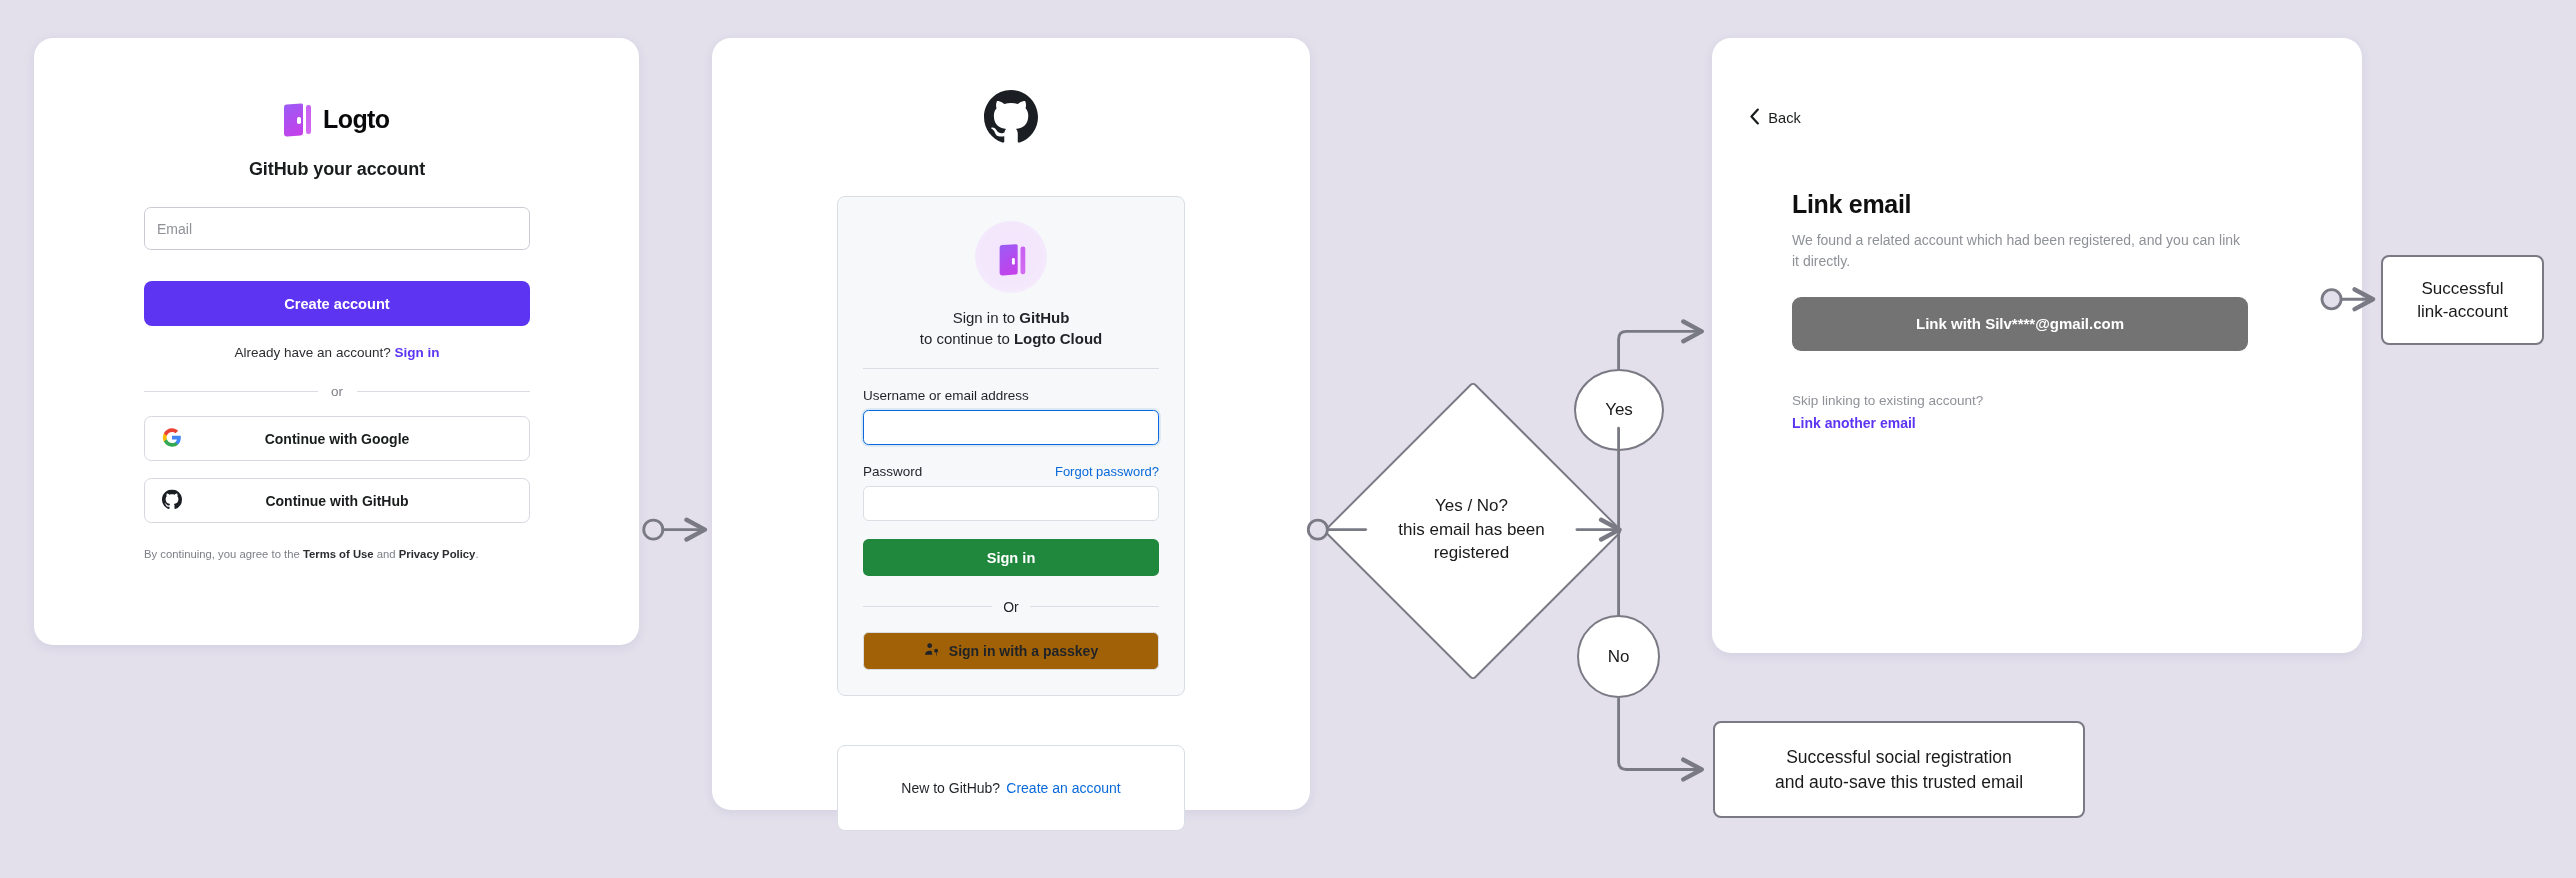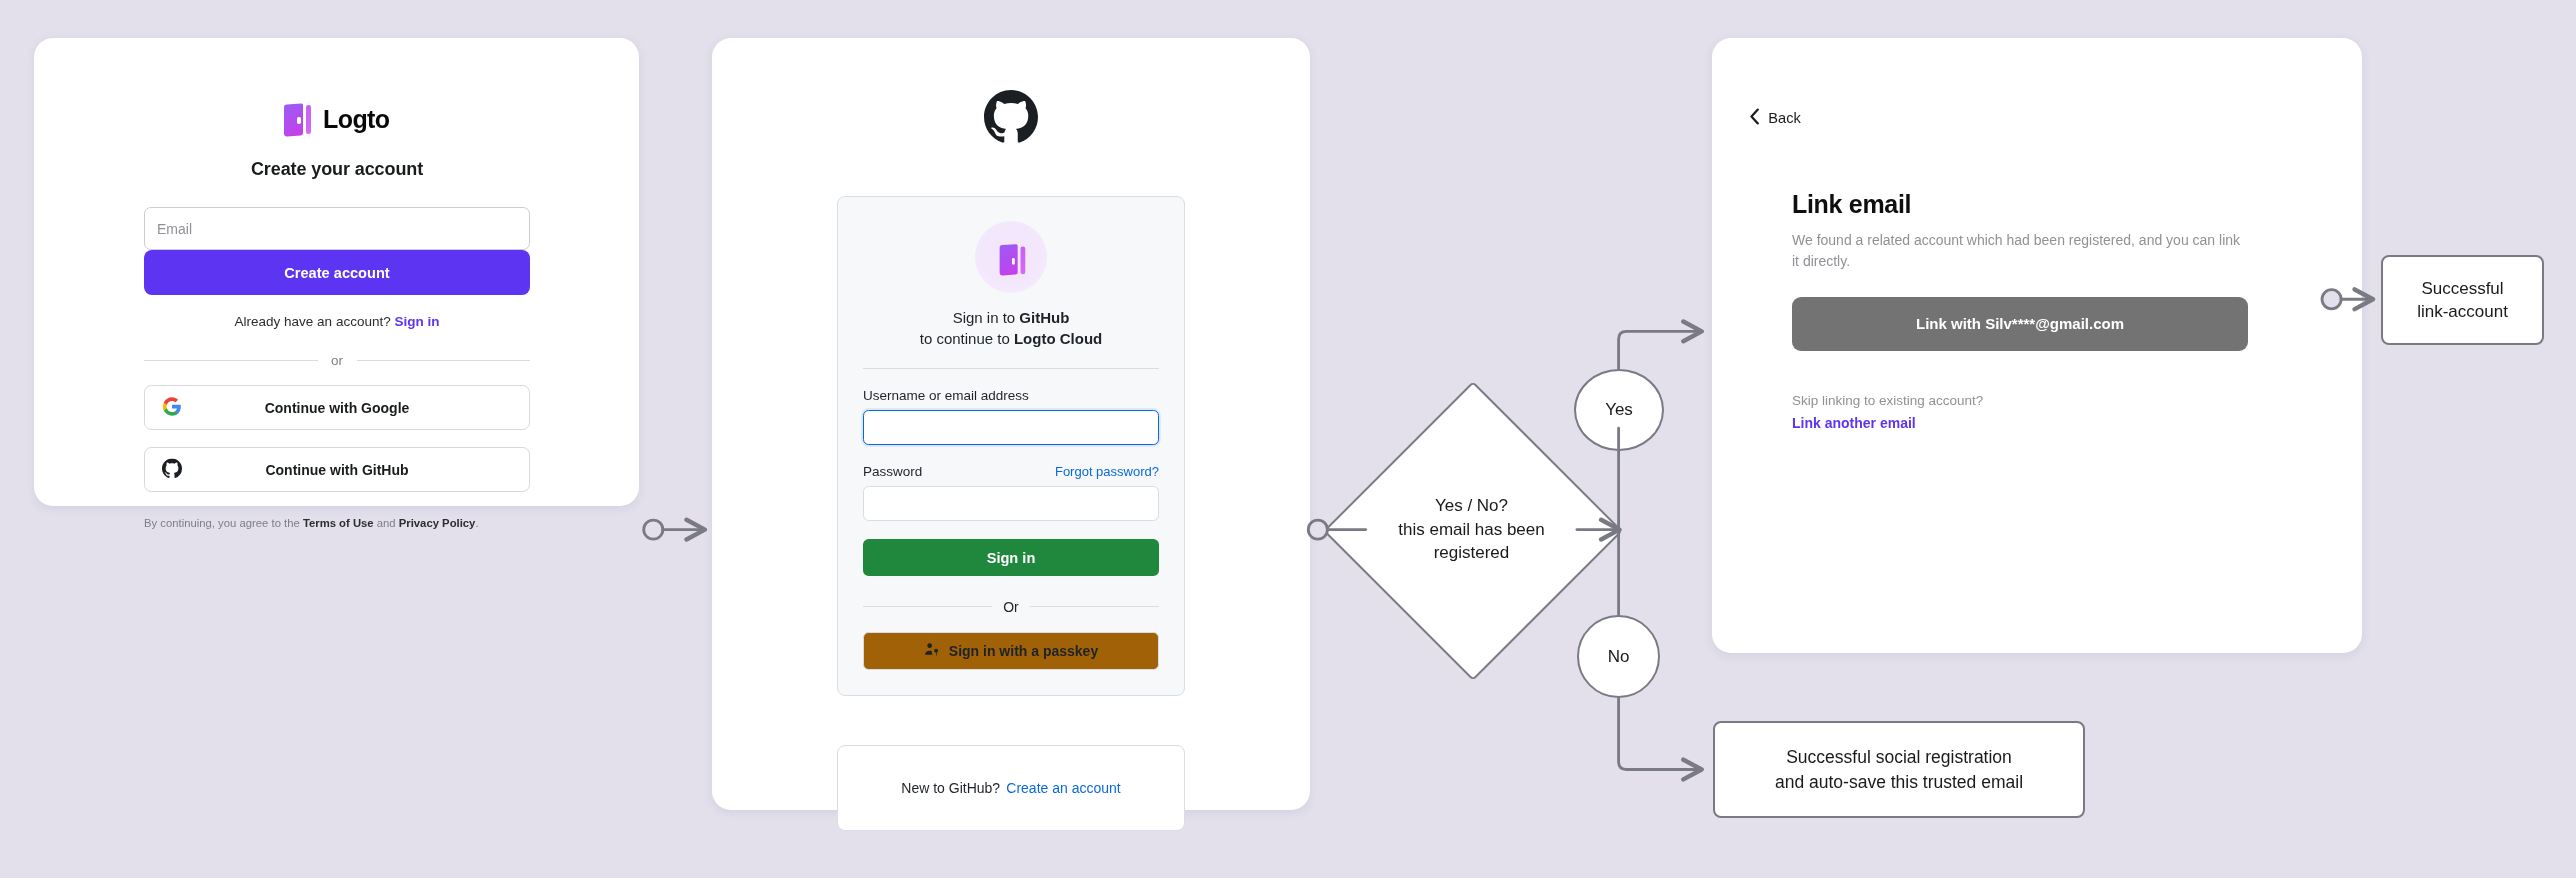--- a/index.html
+++ b/index.html
@@ -14,21 +14,21 @@
   }
   .stage{position:absolute;inset:0;border-radius:14.6px;overflow:hidden;background:#E3E0EC;}
 
   
   .card{
     position:absolute;background:#fff;border-radius:19px;
     box-shadow:0 2.3px 10px rgba(90,80,130,.10);
   }
 
   
-  #logto-card{left:34px;top:38px;width:605px;height:468px;}
+  #logto-card{left:34px;top:38px;width:605px;height:607px;}
   .logto-inner{position:absolute;left:110px;top:62px;width:386px;}
   .logo-row{display:flex;align-items:center;justify-content:center;gap:9.6px;height:39px;}
   .logo-mark{width:29px;height:34px;position:relative;display:block;}
   .logo-door{
     position:absolute;left:0;top:1.1px;width:19px;height:32px;
     background:linear-gradient(150deg,#9B5CF6 0%,#B44BEE 55%,#C63FE8 100%);
     border-radius:2.8px 1.7px 2.3px 3.4px;
     transform:skewY(-4deg);
   }
   .logo-knob{position:absolute;left:13px;top:14.6px;width:3.4px;height:7.3px;background:#fff;border-radius:1.7px;}
@@ -39,21 +39,21 @@
   .card-title{
     text-align:center;font-size:18px;font-weight:700;color:#191C1D;
     margin-top:20px;letter-spacing:-0.1px;
   }
   .field{
     margin-top:27px;height:43px;border:0.6px solid #C9CCD3;border-radius:6.8px;
     display:flex;align-items:center;padding:0 12px;box-sizing:border-box;background:#fff;
   }
   .field .ph{font-size:14px;color:#8E9196;}
   .btn-primary{
-    margin-top:0;height:45px;border-radius:8px;background:#5D34F2;
+    margin-top:31px;height:45px;border-radius:8px;background:#5D34F2;
     color:#fff;font-size:14.6px;font-weight:700;display:flex;align-items:center;
     justify-content:center;cursor:pointer;user-select:none;
   }
   .sub-line{margin-top:19px;text-align:center;font-size:13.5px;color:#2B2D31;}
   .sub-line a{color:#5D34F2;font-weight:700;text-decoration:none;}
   .divider{
     margin-top:24px;display:flex;align-items:center;gap:13.5px;
   }
   .divider .rule{flex:1;height:0.6px;background:#D9DCE2;}
   .divider .lbl{font-size:13.5px;color:#7C7F86;}
@@ -164,21 +164,21 @@
 
       <div class="logo-row">
         <span class="logo-mark">
           <span class="logo-door"></span>
             <span class="logo-knob"></span>
             <span class="logo-bar"></span>
         </span>
         <span class="logo-word">Logto</span>
       </div>
 
-      <div class="card-title">Create your account</div>
+      <div class="card-title">GitHub your account</div>
 
       <div class="field">
         <span class="ph">Email</span>
       </div>
 
       <div class="btn-primary">Create account</div>
 
       <div class="sub-line">
         <span>Already have an account?</span>
         <a href="#">Sign in</a>

